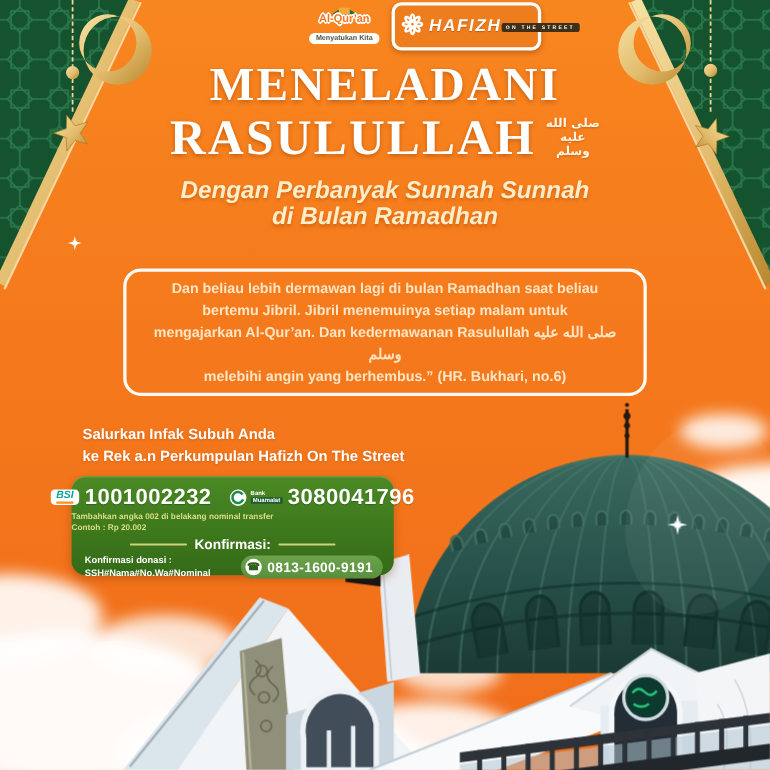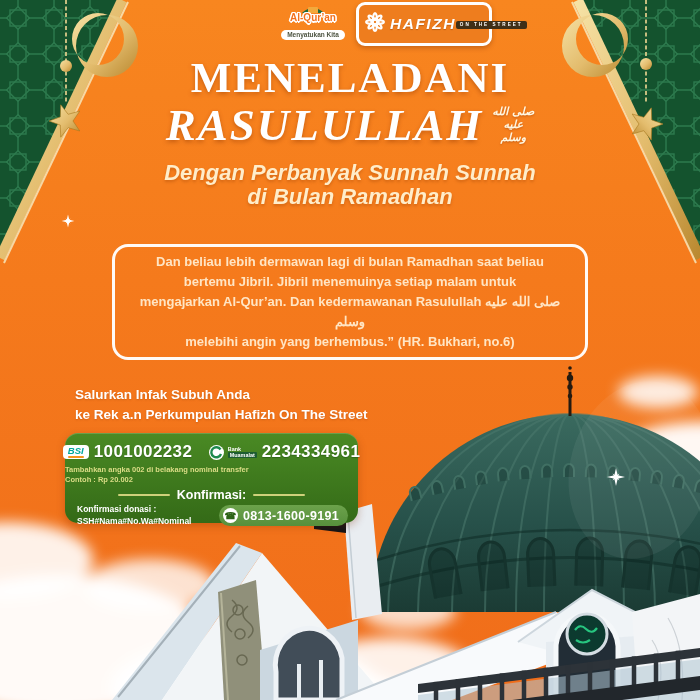--- a/index.html
+++ b/index.html
@@ -24,21 +24,21 @@
   .hz-title{font-size:15.5px;font-weight:800;font-style:italic;color:#fff;letter-spacing:1.5px;line-height:1;
     text-shadow:0 1px 1px rgba(120,50,0,.4);}
   .hz-sub{background:#3f2f17;color:#fff;font-size:4.6px;letter-spacing:2px;font-weight:700;
     padding:1.5px 4px;border-radius:2px;margin-top:2px;line-height:1;white-space:nowrap;}
 
   
   .title-block{position:absolute;top:56px;left:0;width:100%;text-align:center;color:#fff;
     font-family:"Liberation Serif",serif;font-weight:700;z-index:4;
     text-shadow:0 2px 4px rgba(140,50,0,.45);}
   .title-line1{font-size:43px;letter-spacing:2px;line-height:1;}
-  .title-line2-row{display:flex;justify-content:center;align-items:flex-start;gap:9px;margin-top:4px;font-style:italic;}
+  .title-line2-row{display:flex;justify-content:center;align-items:flex-start;gap:9px;margin-top:4px;}
   .title-line2{font-size:45px;letter-spacing:2px;line-height:1;}
   .salawat{font-family:"DejaVu Sans",sans-serif;font-size:11px;font-weight:700;color:#fff7e2;
     line-height:1.2;text-align:center;margin-top:2px;text-shadow:0 1px 2px rgba(140,50,0,.4);}
 
   
   .subtitle{position:absolute;top:161px;left:0;width:100%;text-align:center;font-style:italic;
     font-weight:700;font-size:22px;color:#ffedca;line-height:1.08;z-index:4;
     text-shadow:0 2px 3px rgba(150,60,0,.35);}
 
   
@@ -52,21 +52,21 @@
     line-height:1.5;z-index:4;text-shadow:0 1px 2px rgba(150,60,0,.35);}
   .donation-box{position:absolute;left:65px;top:433px;width:293px;height:90px;
     background:linear-gradient(180deg,#4a8a24,#346a17);border-radius:13px;color:#fff;
     box-shadow:0 3px 8px rgba(120,40,0,.3), inset 0 1px 0 rgba(255,255,255,.18);
     padding-top:8px;box-sizing:border-box;z-index:4;}
   .bank-row{display:flex;align-items:center;justify-content:center;gap:5px;height:22px;}
   .bsi-badge{background:#fff;border-radius:4px;padding:1px 5px;display:flex;flex-direction:column;
     align-items:center;justify-content:center;}
   .bsi-text{color:#00a79c;font-size:9.5px;font-weight:800;font-style:italic;line-height:1;}
   .bsi-badge::after{content:"";width:16px;height:2px;background:#f7941d;border-radius:2px;margin-top:1px;}
-  .acct{font-size:17px;font-weight:800;letter-spacing:.4px;text-shadow:0 1px 1px rgba(0,40,0,.3);}
+  .acct{font-size:20px;font-weight:800;letter-spacing:.4px;text-shadow:0 1px 1px rgba(0,40,0,.3);}
   .vdiv{width:1.5px;height:19px;background:rgba(255,255,255,.65);margin:0 3px;}
   .muamalat{display:flex;align-items:center;gap:2.5px;}
   .mm-label{font-size:5.4px;font-weight:700;line-height:1.2;text-align:left;}
   .mm-label .l2{background:#1d5c31;padding:0 2px;border-radius:1px;display:inline-block;}
   .note{text-align:left;color:#dadc86;font-size:7.5px;font-weight:600;line-height:1.35;margin-top:2px;}
   .confirm-head{display:flex;align-items:center;justify-content:center;gap:7px;margin-top:3px;
     font-size:12.5px;font-weight:800;}
   .hline{width:52px;height:2px;background:#cfd17b;border-radius:1px;}
   .confirm-row{display:flex;align-items:center;justify-content:space-between;padding:2px 10px 0 12px;}
   .confirm-labels{font-size:8.5px;font-weight:700;line-height:1.35;}
@@ -351,21 +351,21 @@
       <span class="muamalat">
         <svg width="17" height="17" viewBox="0 0 17 17" style="position:static">
           <circle cx="8.5" cy="8.5" r="7.5" fill="#fff"></circle>
           <path d="M12.5,5.5 A5,5 0 1 0 13,10" stroke="#1d8a4e" stroke-width="2.4" fill="none"></path>
         </svg>
         <span class="mm-label">
           <span style="display:block">Bank</span>
           <span class="l2">Muamalat</span>
         </span>
       </span>
-      <span class="acct">2234334961</span>
+      <span class="acct">3080041796</span>
     </div>
     <div class="note">
       <div>Tambahkan angka 002 di belakang nominal transfer</div>
       <div>Contoh : Rp 20.002</div>
     </div>
     <div class="confirm-head">
       <span class="hline"></span>
       <span>Konfirmasi:</span>
       <span class="hline"></span>
     </div>

